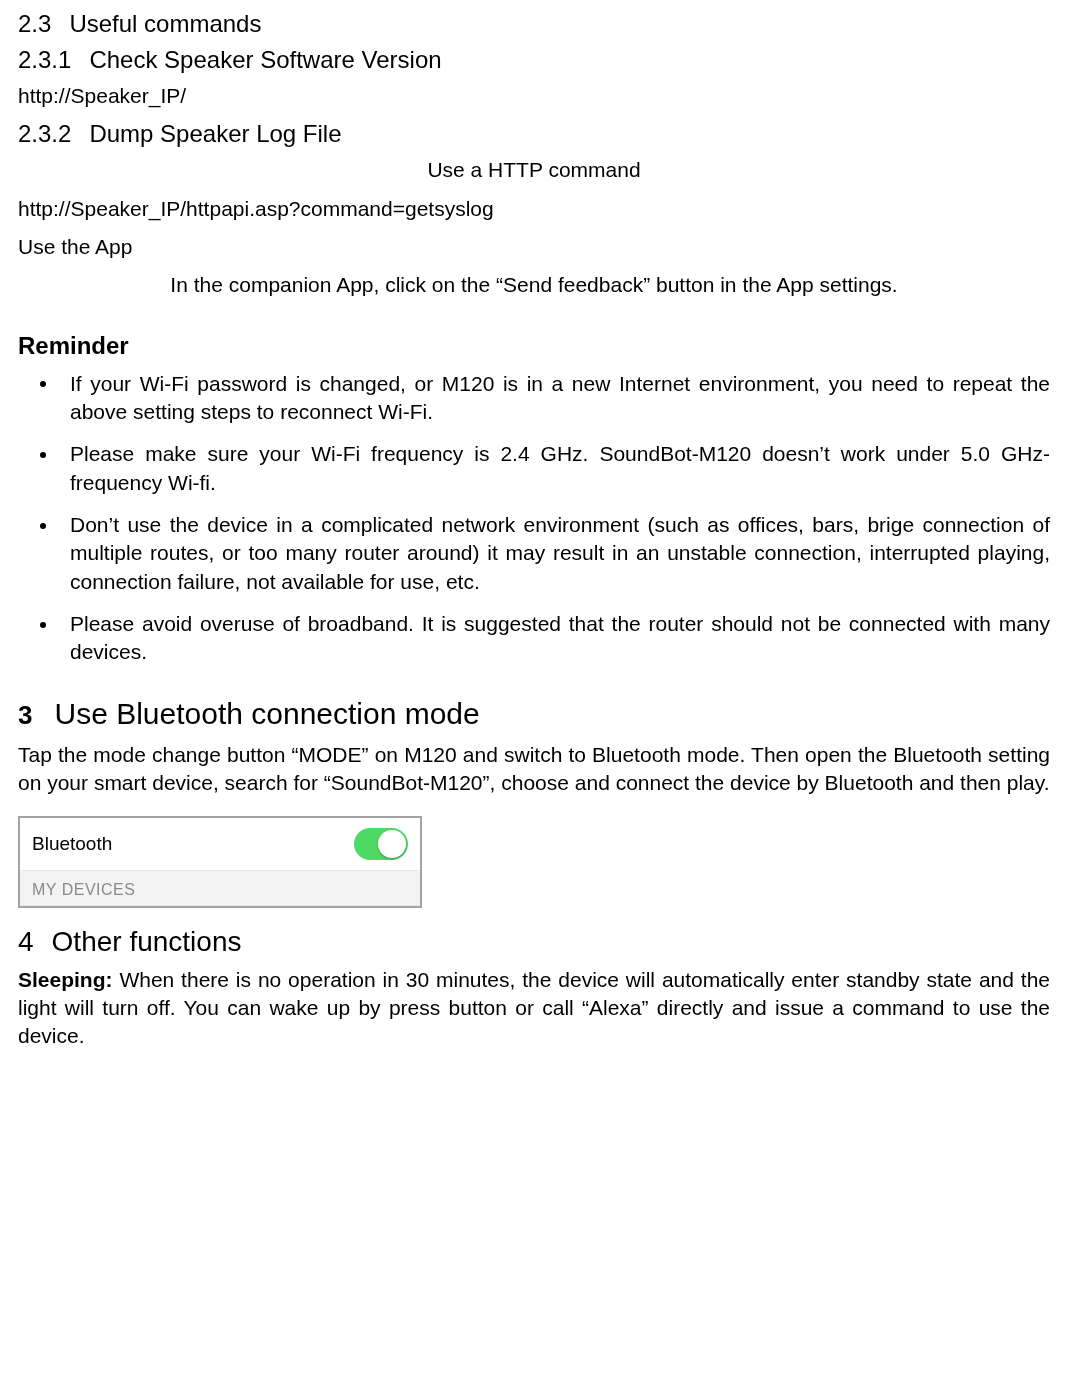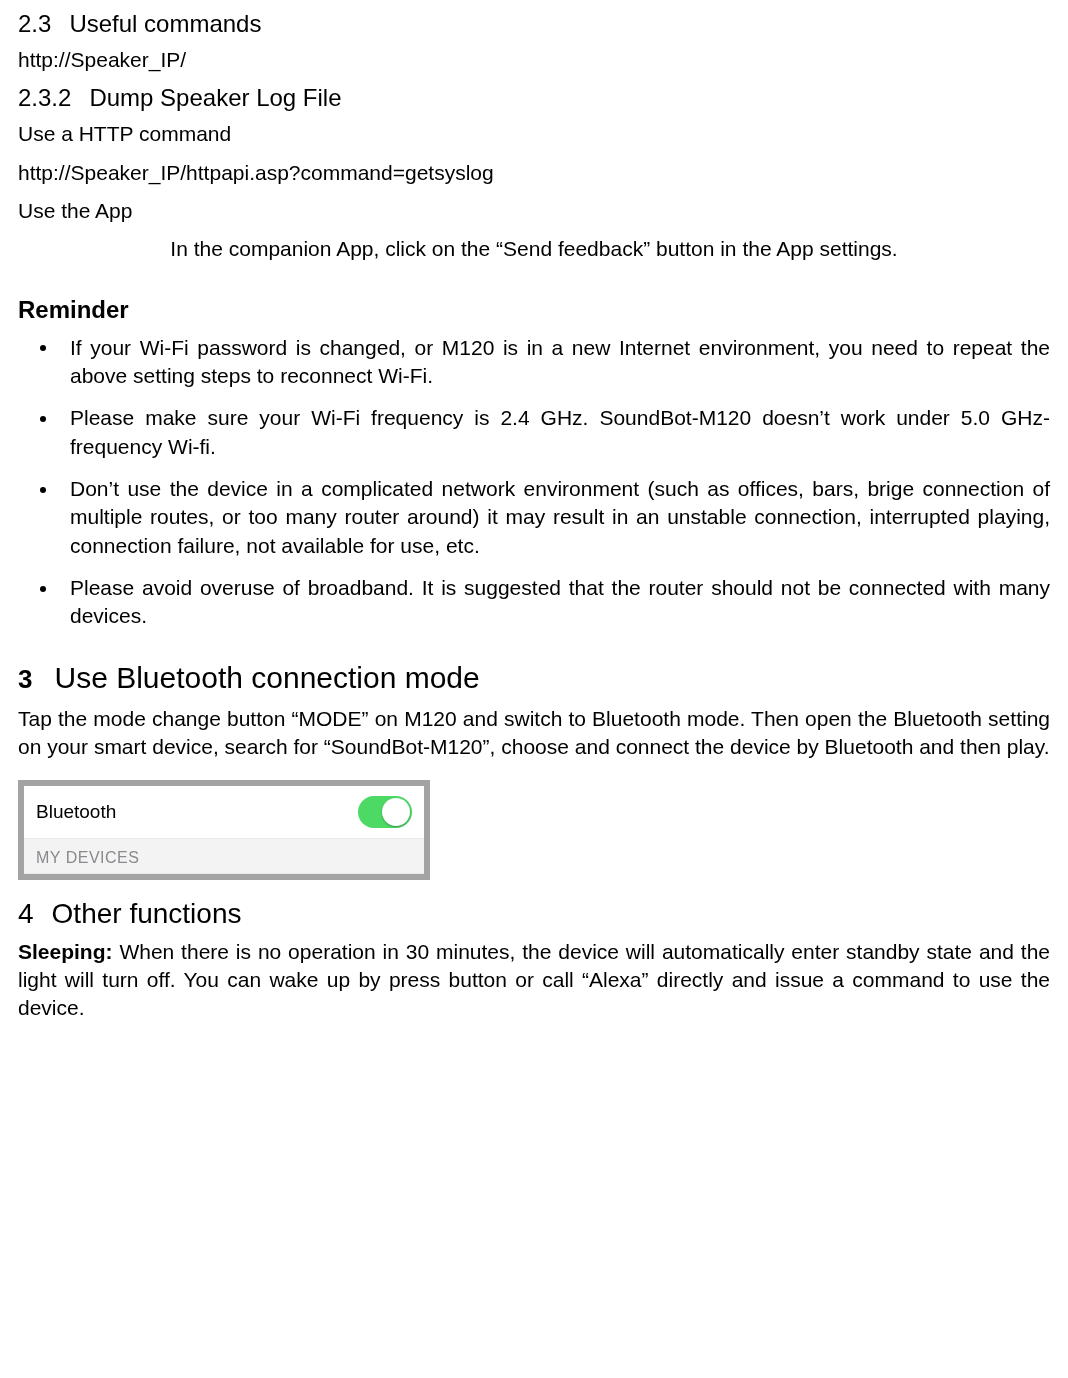--- a/index.html
+++ b/index.html
@@ -78,21 +78,21 @@
     font-size: 28px;
     font-weight: 400;
     margin: 18px 0 8px 0;
   }
   .h4 .num { margin-right: 18px; }
   .bold { font-weight: 700; }
 
   
   .bt-shot {
     width: 400px;
-    border: 6px solid #a3a3a3;
+    border: 2px solid #a3a3a3;
     margin: 18px 16px 8px 0;
     font-family: "Helvetica Neue", Arial, sans-serif;
     background: #fff;
   }
   .bt-row {
     display: flex;
     align-items: center;
     padding: 10px 12px;
     border-bottom: 1px solid #e8e8e8;
     font-size: 19px;
@@ -140,26 +140,29 @@
 </style>
 </head>
 <body>
 
 <div class="page">
 
   <div class="h-23">
     <span class="num">2.3</span><span>Useful commands</span>
   </div>
 
+  <div class="h-231">
+    <span class="num">2.3.1</span><span>Check Speaker Software Version</span>
+  </div>
   <div class="p-body" style="text-align:left">http://Speaker_IP/</div>
 
   <div class="h-231">
     <span class="num">2.3.2</span><span>Dump Speaker Log File</span>
   </div>
-  <div class="p-body" style="text-align:left">Use a HTTP command</div>
+  <div class="p-body" style="text-align:center">Use a HTTP command</div>
   <div class="p-body" style="text-align:left">http://Speaker_IP/httpapi.asp?command=getsyslog</div>
   <div class="p-body" style="text-align:left">Use the App</div>
   <div class="p-body" style="text-align:center">In the companion App, click on the “Send feedback” button in the App settings.</div>
 
   <div class="reminder-h">Reminder</div>
   <ul class="reminder">
     <li>If your Wi-Fi password is changed, or M120 is in a new Internet environment, you need to repeat the above setting steps to reconnect Wi-Fi.</li>
     <li>Please make sure your Wi-Fi frequency is 2.4 GHz. SoundBot-M120 doesn’t work under 5.0 GHz-frequency Wi-fi.</li>
     <li>Don’t use the device in a complicated network environment (such as offices, bars, brige connection of multiple routes, or too many router around) it may result in an unstable connection, interrupted playing, connection failure, not available for use, etc.</li>
     <li>Please avoid overuse of broadband. It is suggested that the router should not be connected with many devices.</li>

